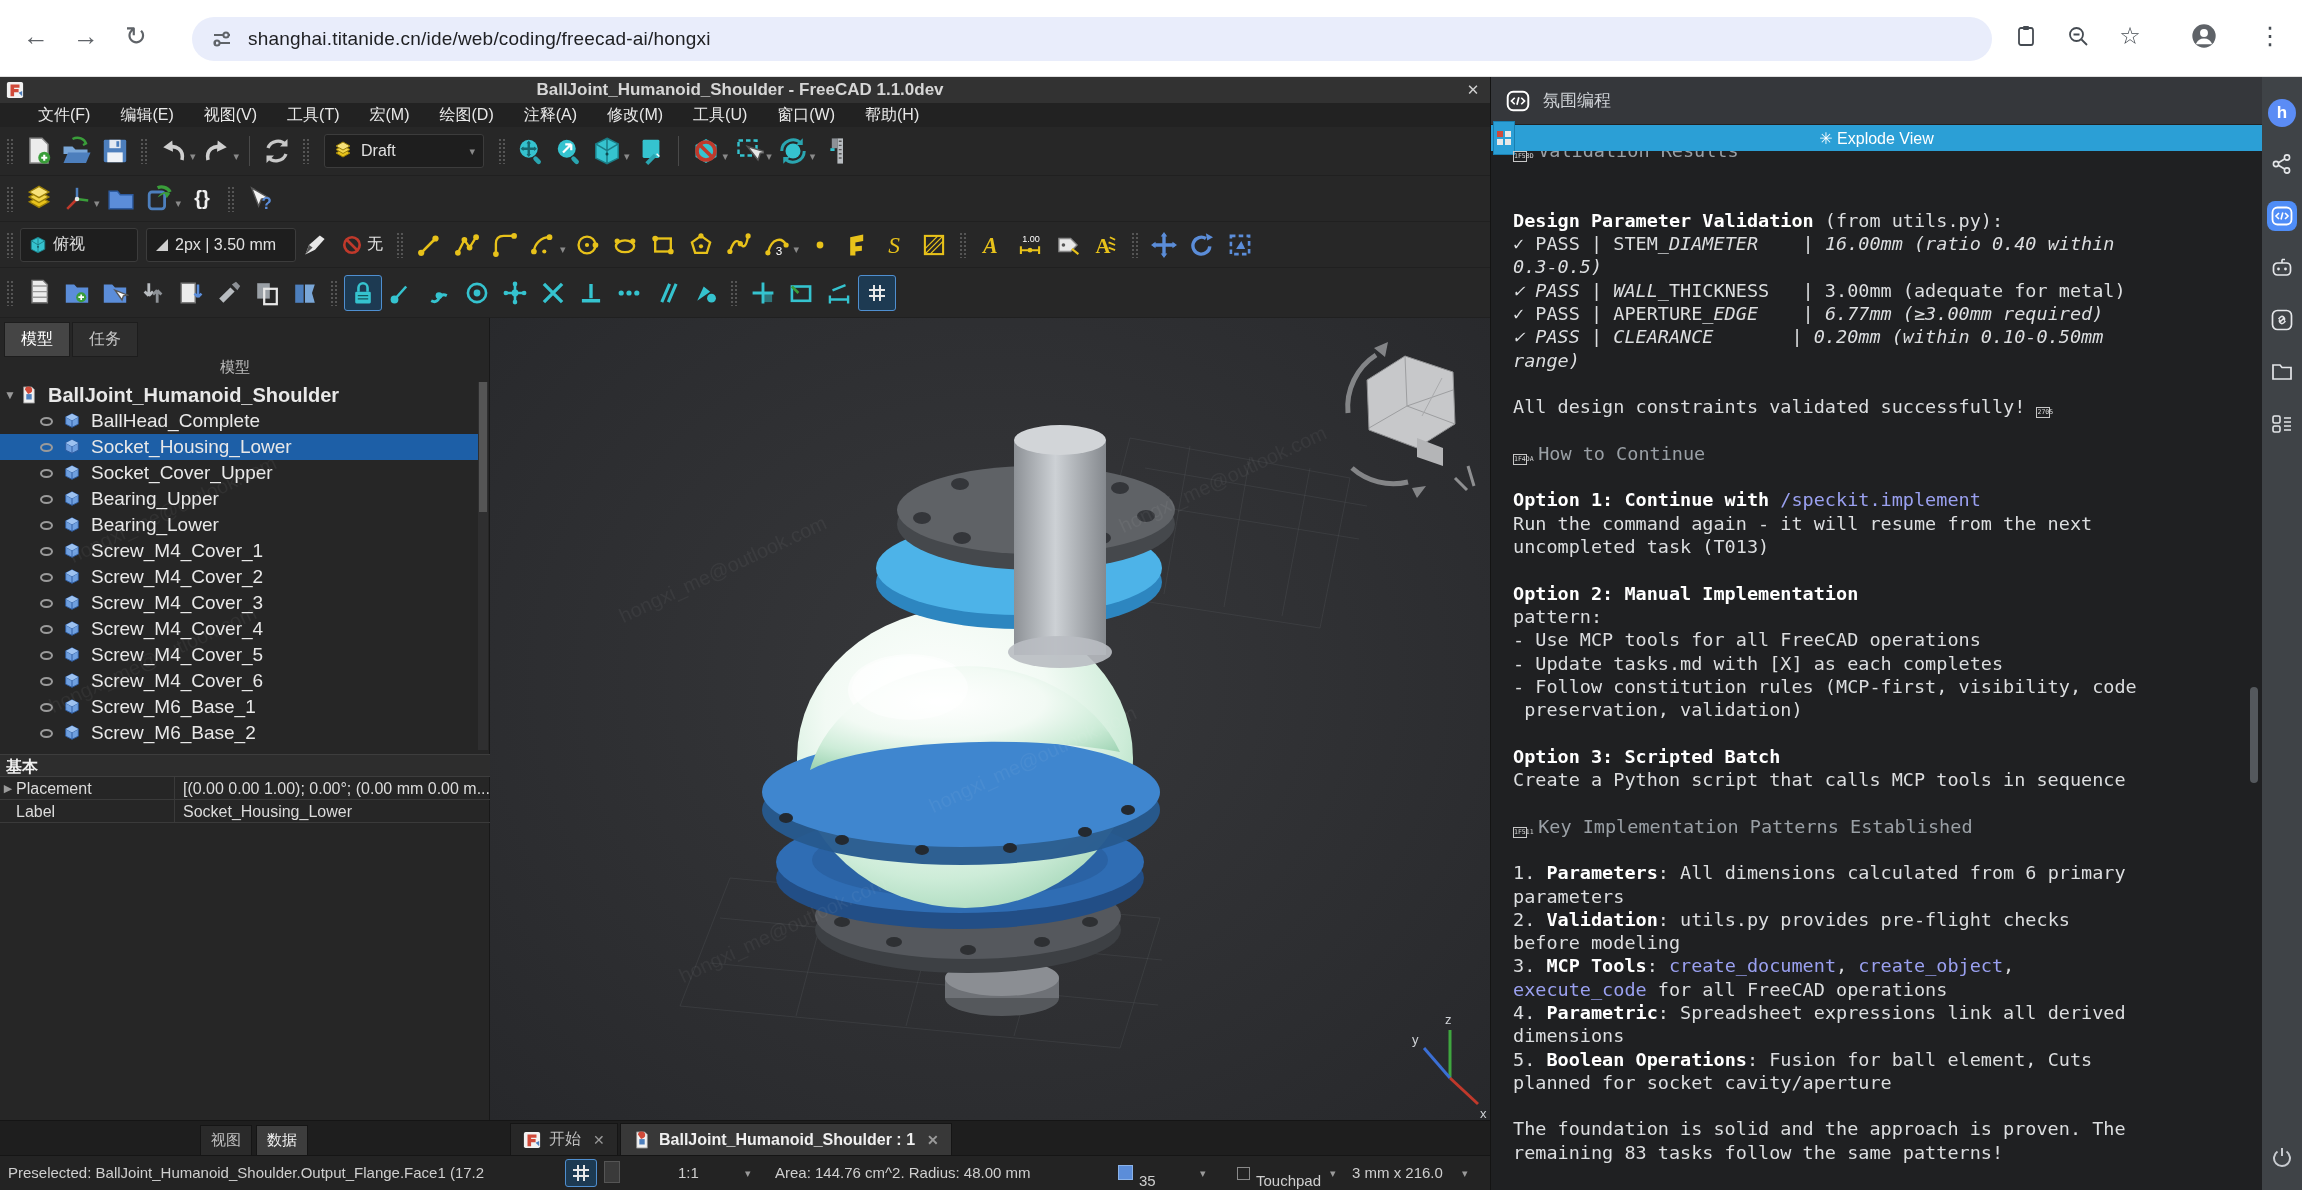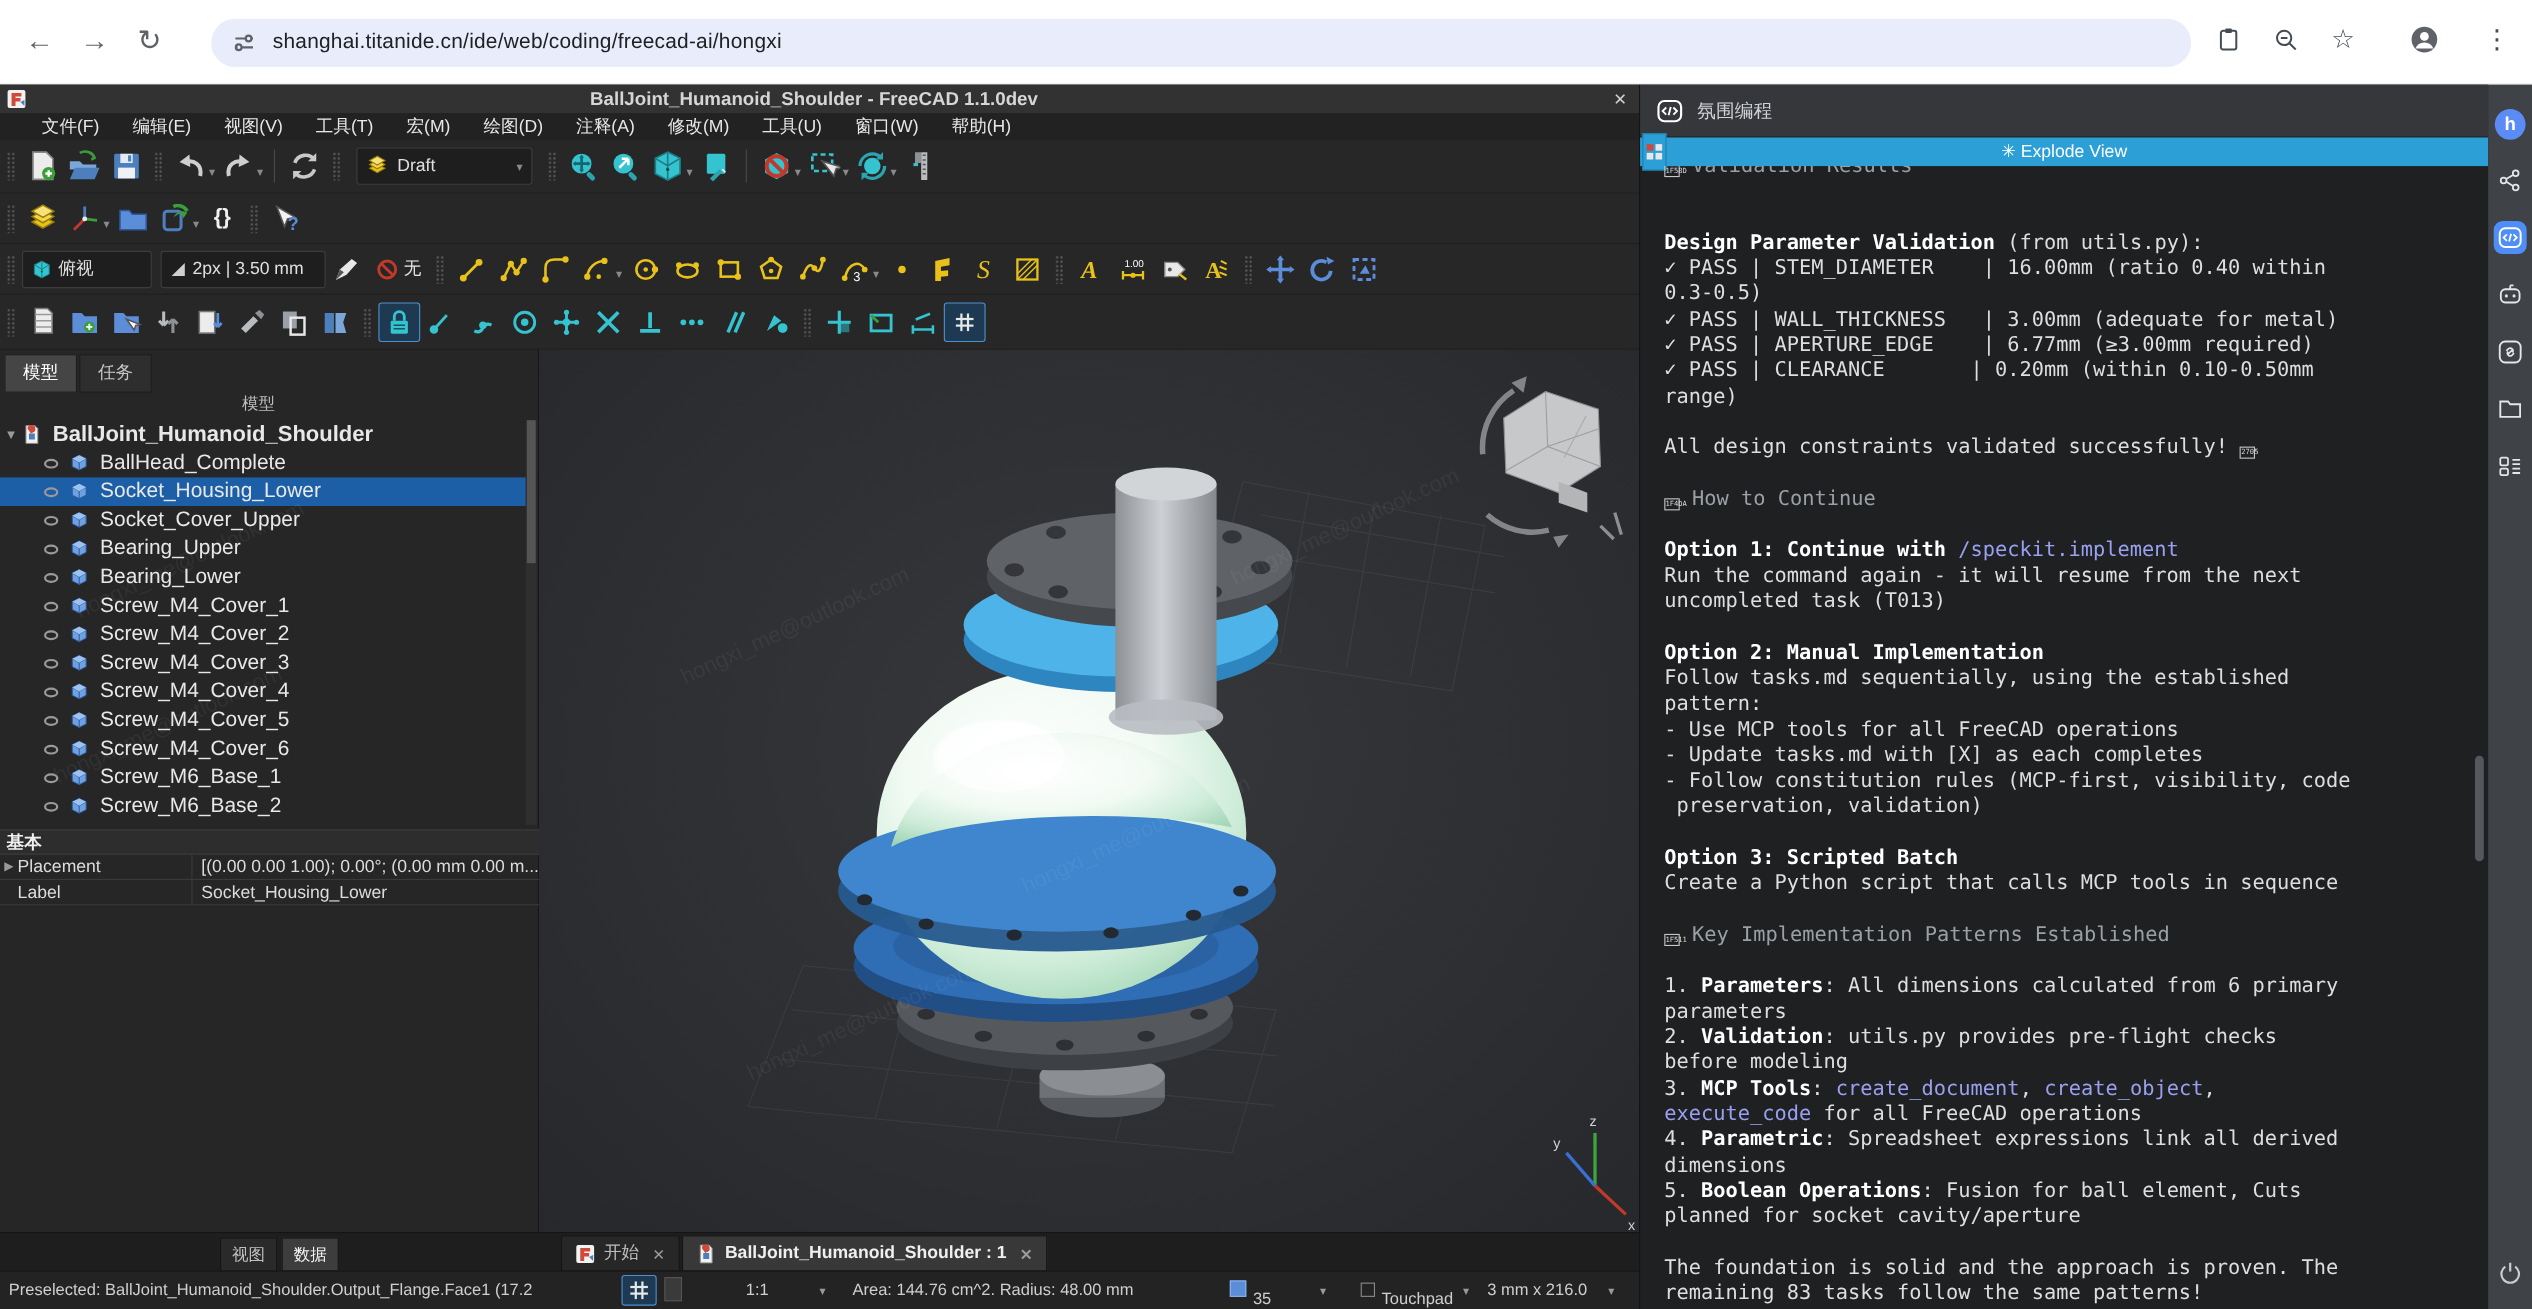--- a/index.html
+++ b/index.html
@@ -77,21 +77,21 @@
   #chat-head{position:absolute;left:0;top:0;width:100%;height:48px;background:#35373b;border-bottom:1px solid #222;display:flex;align-items:center}
   #chat-head .ttl{font-size:17px;color:#cfd2d6;margin-left:12px}
   #banner{position:absolute;left:0;top:48px;width:100%;height:26px;background:#2b9fd6;color:#fff;font-size:16px;display:flex;align-items:center;justify-content:center}
   #banner-ico{position:absolute;left:2px;top:44px;width:22px;height:34px;background:#2b9fd6;border:1px solid #1a7fb0;display:flex;flex-wrap:wrap;align-content:center;justify-content:center;gap:2px}
   #banner-ico i{width:6px;height:6px;background:#e8e8e8}
   #banner-ico i.r{background:#d04a3a}
   #chat-body{position:absolute;left:0;top:74px;width:758px;height:1039px;overflow:hidden;padding-left:22px;font-family:"DejaVu Sans Mono",monospace;font-size:18.5px;line-height:23.3px;color:#dcdee0}
   #chat-body .first{margin-top:-12px}
   .cl{white-space:pre}
   .cl .b{font-weight:bold;color:#fff}
-  .cl .i{}
+  .cl .i{font-style:italic}
   .cl .c{color:#9aa0f0}
   .cl .d{color:#9aa0a6}
   .box{display:inline-block;width:14px;border:1px solid #c8c8c8;font-size:6.5px;line-height:7px;vertical-align:-1px;word-break:break-all;text-align:center;color:#d8d8d8;padding:1px 0}
   #chat-scroll{position:absolute;right:4px;top:610px;width:8px;height:96px;background:#54585d;border-radius:4px}
   
   #edgebar{position:absolute;left:2262px;top:77px;width:40px;height:1113px;background:#3f4347;display:flex;flex-direction:column;align-items:center}
   .eicon{width:30px;height:30px;margin-top:22px;display:flex;align-items:center;justify-content:center;color:#e4e6e9}
   .eicon.av{background:#5b8cf5;border-radius:50%;color:#fff;font-size:17px;font-weight:bold;width:28px;height:28px}
   .eicon.act{background:#4f8df7;border-radius:8px}
   .eicon svg{display:block}
@@ -1186,21 +1186,20 @@
       <div class="cl">&nbsp;</div>
       <div class="cl"><span>All design constraints validated successfully! </span><span class="box">2705</span></div>
       <div class="cl">&nbsp;</div>
       <div class="cl"><span class="box">1F4DA</span><span class="d"> How to Continue</span></div>
       <div class="cl">&nbsp;</div>
       <div class="cl"><span class="b">Option 1: Continue with </span><span class="c">/speckit.implement</span></div>
       <div class="cl"><span>Run the command again - it will resume from the next</span></div>
       <div class="cl"><span>uncompleted task (T013)</span></div>
       <div class="cl">&nbsp;</div>
       <div class="cl"><span class="b">Option 2: Manual Implementation</span></div>
-      <div class="cl"><span>Follow tasks.md sequentially, using the established</span></div>
       <div class="cl"><span>pattern:</span></div>
       <div class="cl"><span>- Use MCP tools for all FreeCAD operations</span></div>
       <div class="cl"><span>- Update tasks.md with [X] as each completes</span></div>
       <div class="cl"><span>- Follow constitution rules (MCP-first, visibility, code</span></div>
       <div class="cl"><span> preservation, validation)</span></div>
       <div class="cl">&nbsp;</div>
       <div class="cl"><span class="b">Option 3: Scripted Batch</span></div>
       <div class="cl"><span>Create a Python script that calls MCP tools in sequence</span></div>
       <div class="cl">&nbsp;</div>
       <div class="cl"><span class="box">1F511</span><span class="d"> Key Implementation Patterns Established</span></div>

